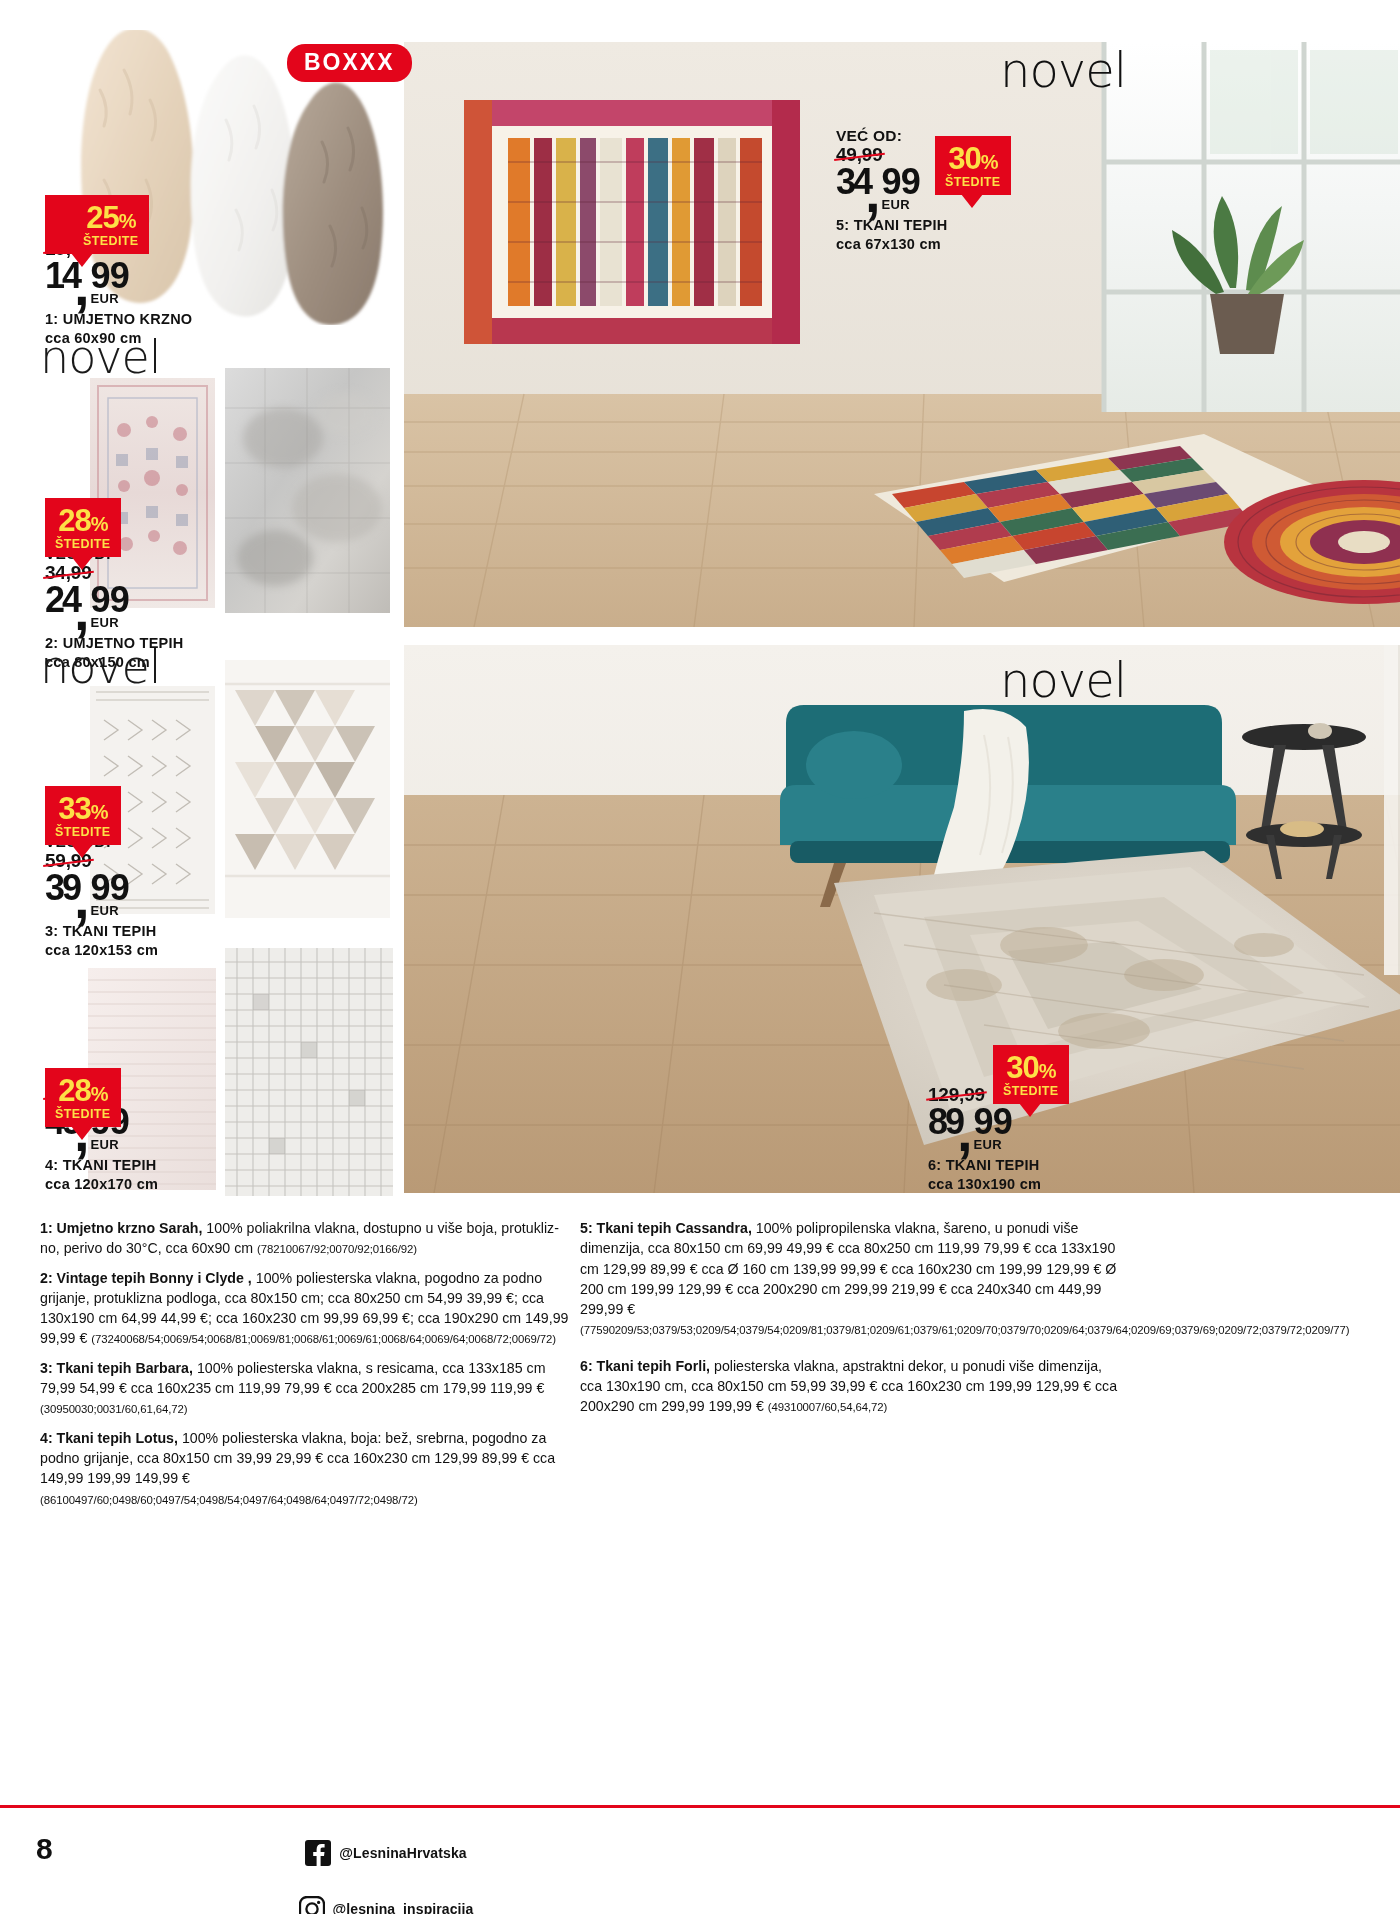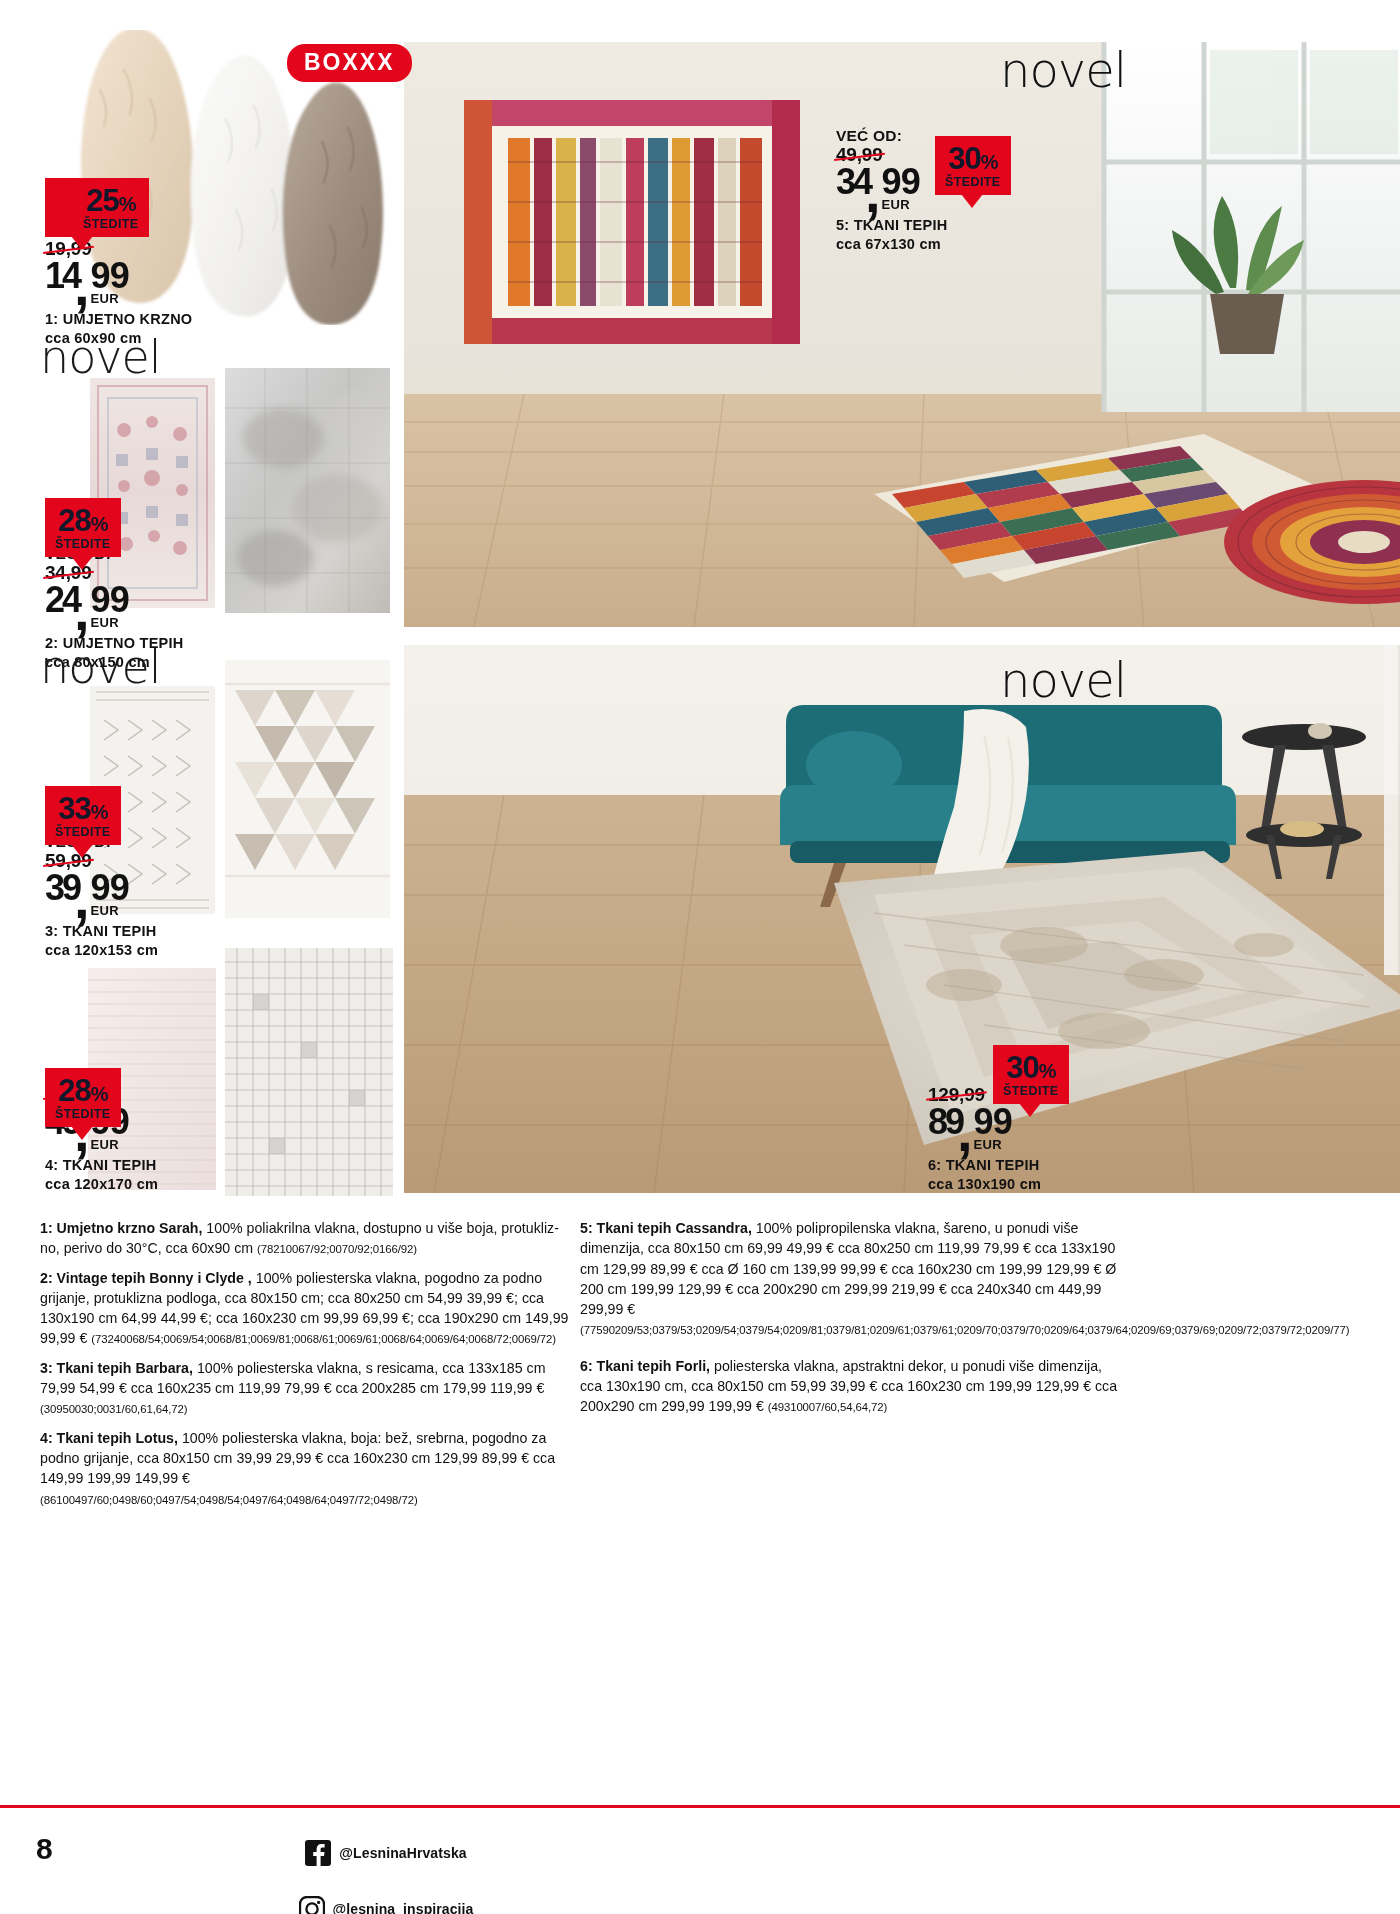--- a/index.html
+++ b/index.html
@@ -14,21 +14,21 @@
     position: relative;
     overflow: hidden;
   }
 
   .page { position: relative; width: 1148px; height: 1914px; }
 
   
   .badge {
     position: absolute;
     background: #e3051b;
-    color: #0f172a;
+    color: #fde047;
     text-align: center;
     padding: 7px 10px 6px;
     line-height: 1;
     z-index: 40;
   }
   .badge .pct {
     font-size: 31px;
     font-weight: 700;
     letter-spacing: -1px;
     display: block;
@@ -236,21 +236,21 @@
         <path d="M268 74 C244 108 238 176 246 232 C252 274 268 294 290 295 C316 295 334 272 340 228 C348 170 340 102 320 70 C304 44 284 48 268 74 Z" fill="url(#fur3)"></path>
       </g>
       <g opacity=".35" stroke-linecap="round">
         <path d="M60 60 q10 18 4 36 M84 40 q12 22 6 44 M110 70 q10 20 2 40 M64 150 q12 20 4 42 M106 150 q10 22 2 42" stroke="#cdb79c" stroke-width="3" fill="none"></path>
         <path d="M186 90 q10 20 3 40 M214 76 q10 22 2 42 M196 180 q11 20 3 40 M232 160 q9 22 1 40" stroke="#dad8d4" stroke-width="3" fill="none"></path>
         <path d="M282 112 q10 20 2 40 M308 98 q10 22 2 42 M290 196 q10 20 2 40 M322 178 q9 22 1 40" stroke="#7e6f61" stroke-width="3" fill="none"></path>
       </g>
     </svg>
   </div>
 
-  <div class="badge" style="left:45px; top:178px;padding-left:38px;">
+  <div class="badge" style="left:45px; top:195px;padding-left:38px;">
     <span class="pct"><span>25</span><span class="sm">%</span></span>
     <span class="word">ŠTEDITE</span>
   </div>
 
   <div class="price-block" style="left:45px; top:238px;">
     <div class="old">19,99</div>
     <div class="newprice">
       <span class="big">14</span>
       <span class="comma">,</span>
       <span class="cents-wrap">

